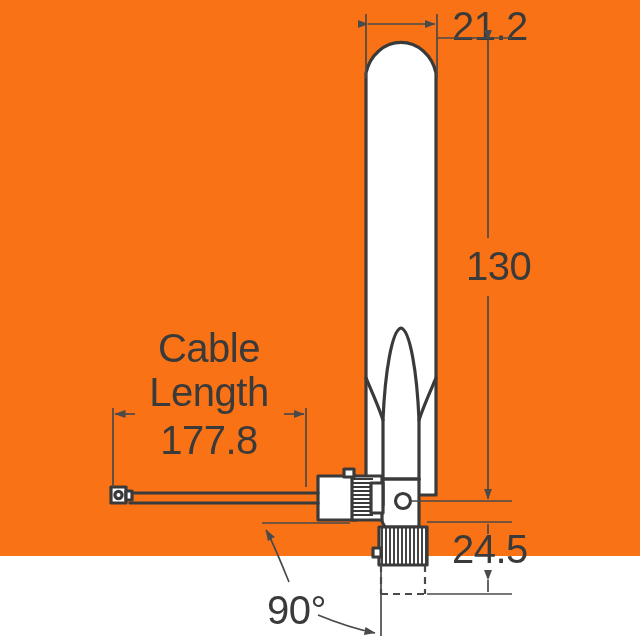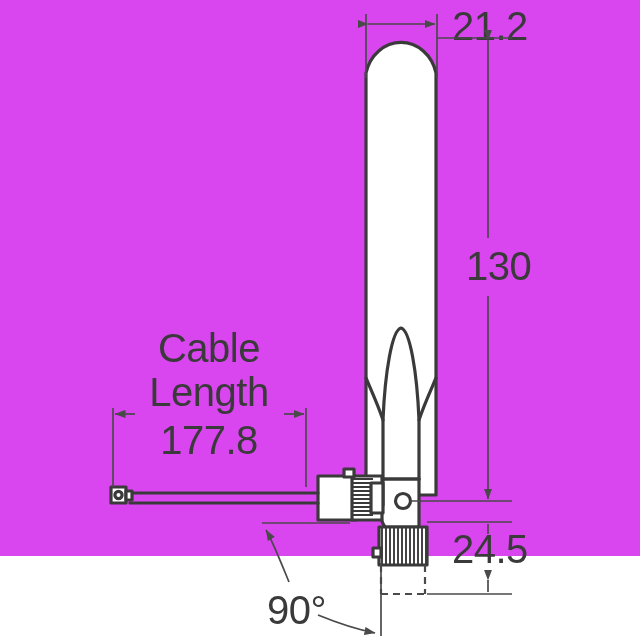--- a/index.html
+++ b/index.html
@@ -10,21 +10,21 @@
   body {
     width: 640px;
     height: 640px;
     font-family: "Liberation Sans", sans-serif;
     overflow: hidden;
   }
   #drawing-root {
     position: relative;
     width: 640px;
     height: 556px;
-    background: #d946ef;
+    background: #f97316;
   }
   svg#technical-drawing {
     display: block;
     width: 640px;
     height: 640px;
   }
   .dim-text {
     font-family: "Liberation Sans", sans-serif;
     fill: #3a3a3a;
     font-size: 40px;

